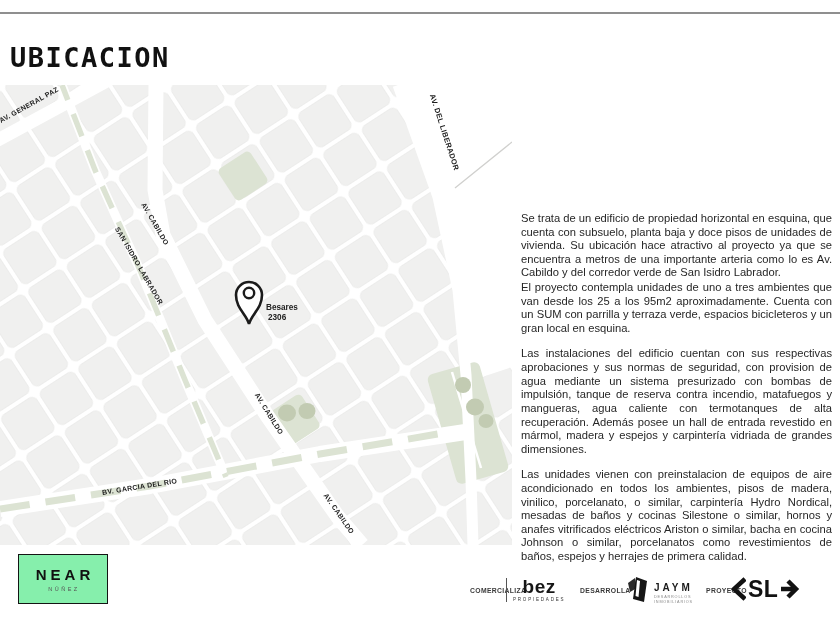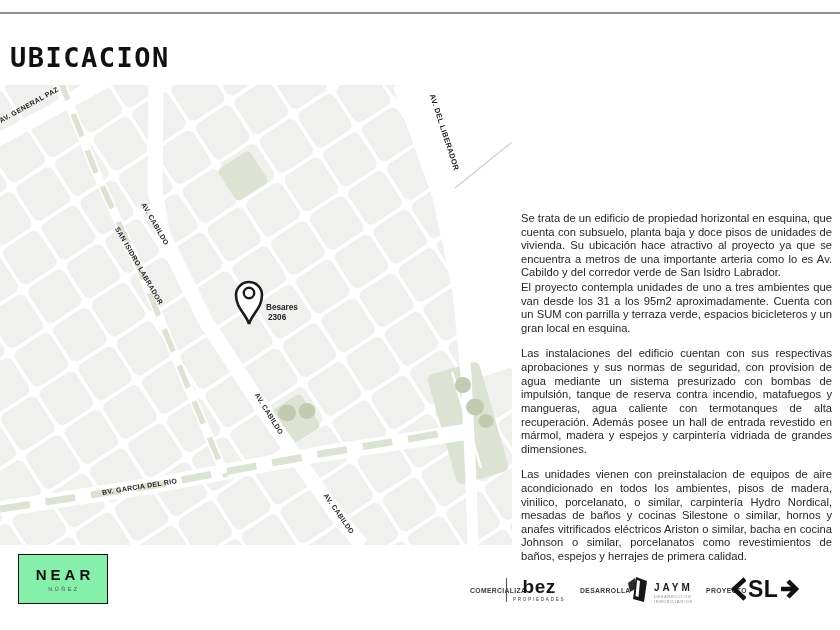--- a/index.html
+++ b/index.html
@@ -112,21 +112,21 @@
         <path d="M 0,30 C -2.5,20 -13,14.5 -13,1 A 13,13 0 1 1 13,1 C 13,14.5 2.5,20 0,30 Z" fill="#ffffff" stroke="#1b1b1b" stroke-width="2.6"></path>
         <circle cx="0" cy="-1" r="5.2" fill="#ffffff" stroke="#1b1b1b" stroke-width="2.4"></circle>
         <text class="pin-label" x="17" y="16">Besares</text>
         <text class="pin-label" x="19" y="26">2306</text>
       </g>
     </svg>
   </div>
 
   <div class="text-col">
     <p>Se trata de un edificio de propiedad horizontal en esquina, que cuenta con subsuelo, planta baja y doce pisos de unidades de vivienda. Su ubicación hace atractivo al proyecto ya que se encuentra a metros de una importante arteria como lo es Av. Cabildo y del corredor verde de San Isidro Labrador.</p>
-    <p>El proyecto contempla unidades de uno a tres ambientes que van desde los 31 a los 95m2 aproximadamente. Cuenta con un SUM con parrilla y terraza verde, espacios bicicleteros y un gran local en esquina.</p>
+    <p>El proyecto contempla unidades de uno a tres ambientes que van desde los 25 a los 95m2 aproximadamente. Cuenta con un SUM con parrilla y terraza verde, espacios bicicleteros y un gran local en esquina.</p>
     <p class="gap">Las instalaciones del edificio cuentan con sus respectivas aprobaciones y sus normas de seguridad, con provision de agua mediante un sistema presurizado con bombas de impulsión, tanque de reserva contra incendio, matafuegos y mangueras, agua caliente con termotanques de alta recuperación. Además posee un hall de entrada revestido en mármol, madera y espejos y carpintería vidriada de grandes dimensiones.</p>
     <p class="gap">Las unidades vienen con preinstalacion de equipos de aire acondicionado en todos los ambientes, pisos de madera, vinilico, porcelanato, o similar, carpintería Hydro Nordical, mesadas de baños y cocinas Silestone o similar, hornos y anafes vitrificados eléctricos Ariston o similar, bacha en cocina Johnson o similar, porcelanatos como revestimientos de baños, espejos y herrajes de primera calidad.</p>
   </div>
 
   <div class="near-logo">
     <div class="near-name">NEAR</div>
     <div class="near-sub">NÚÑEZ</div>
   </div>
 
   <div class="partners">

